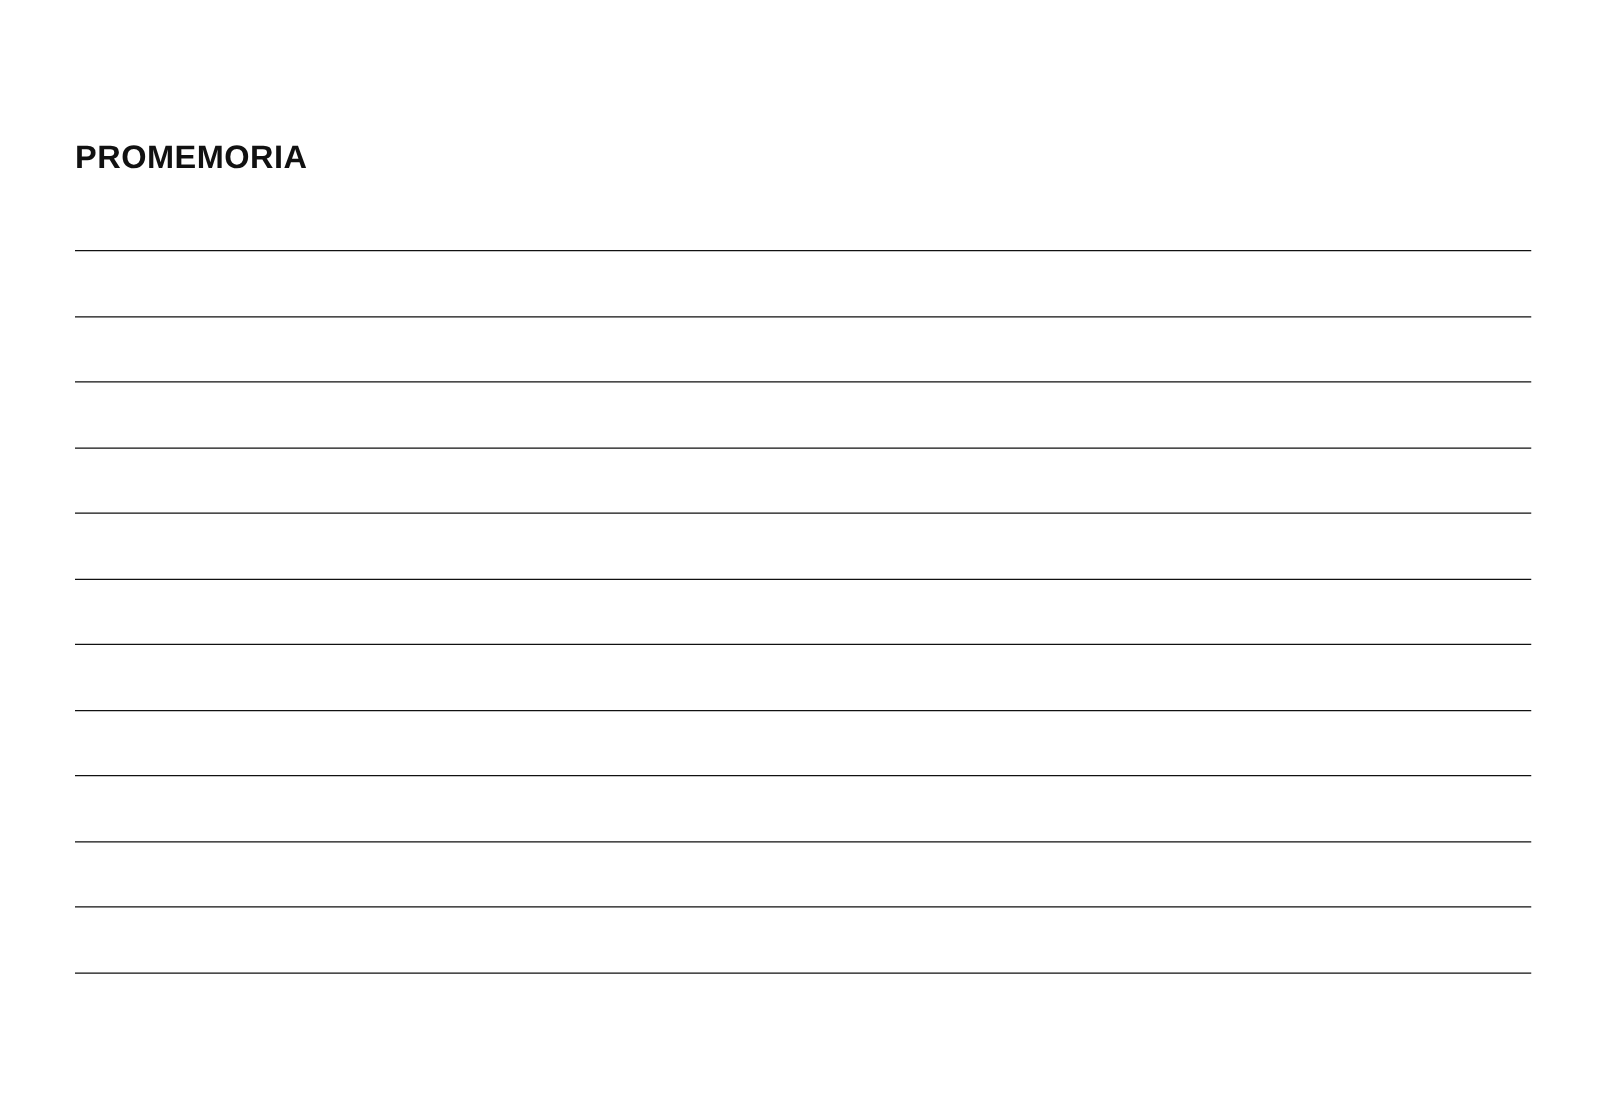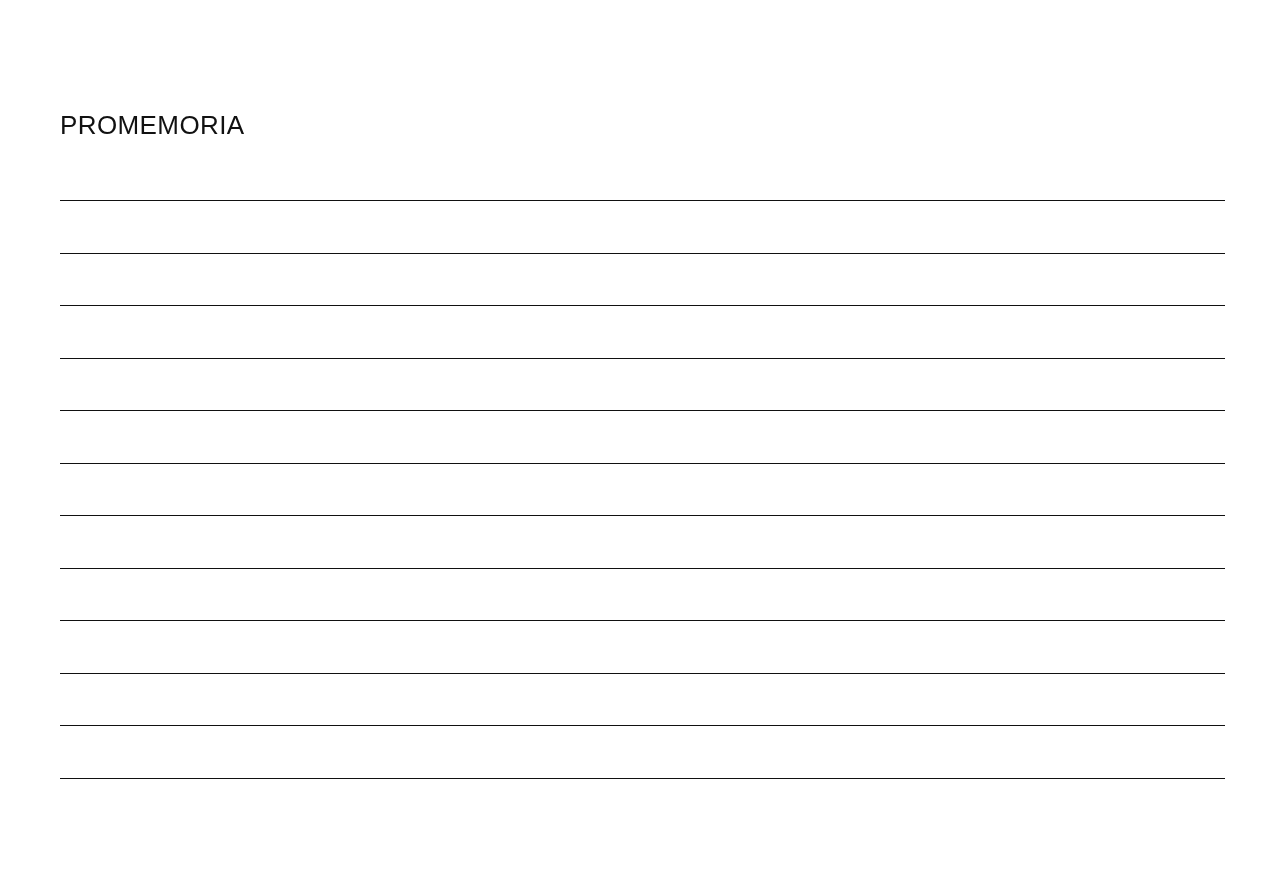--- a/index.html
+++ b/index.html
@@ -18,21 +18,21 @@
   .page {
     position: absolute;
     inset: 0;
     background: #ffffff;
   }
   .title {
     position: absolute;
     left: 60px;
     top: 110px;
     font-size: 26px;
-    font-weight: 400;
+    font-weight: 700;
     letter-spacing: 0.4px;
     color: #111111;
     line-height: 1.2;
     white-space: nowrap;
   }
   .lines {
     position: absolute;
     left: 60px;
     top: 200px;
     width: 1165px;

